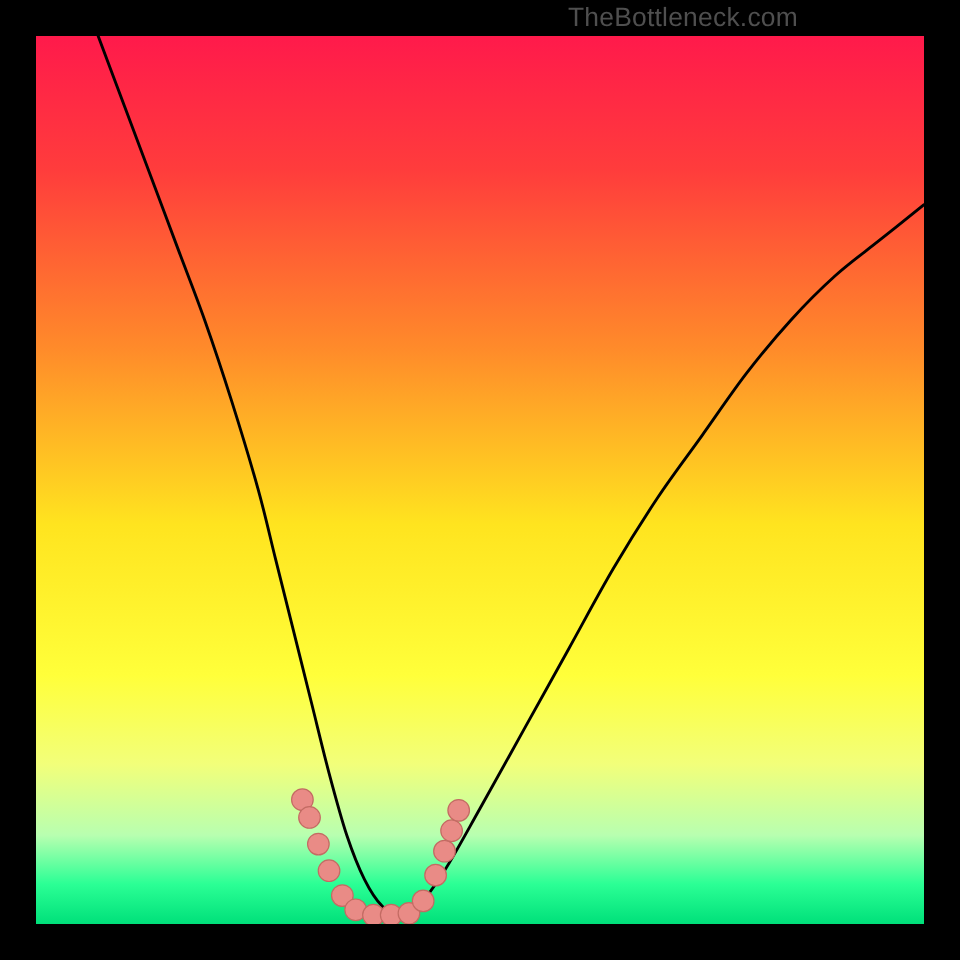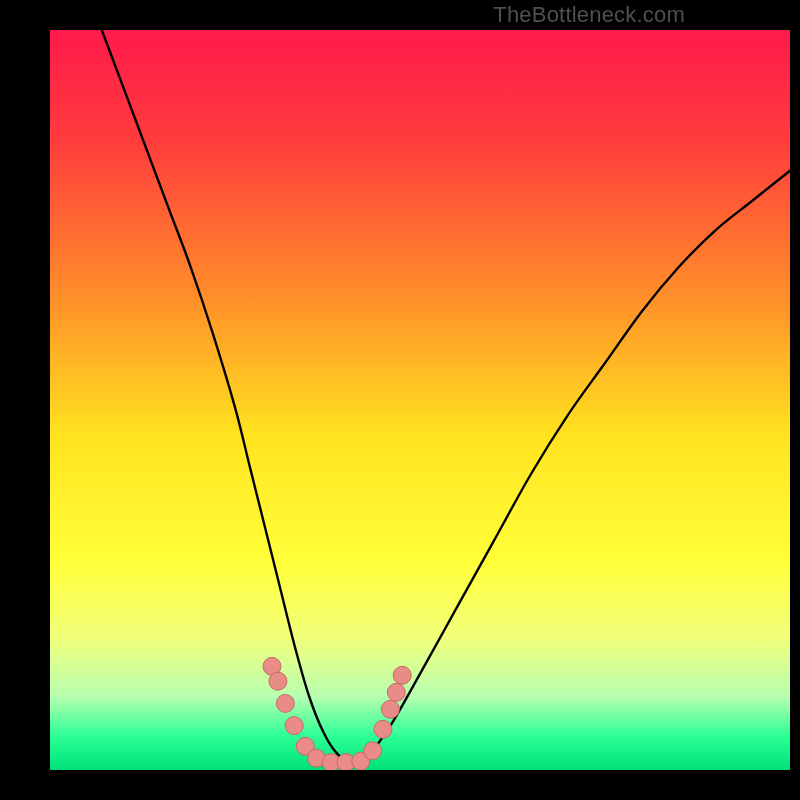--- a/index.html
+++ b/index.html
@@ -11,21 +11,20 @@
     font-family: Arial, Helvetica, sans-serif;
     overflow: hidden;
   }
   .frame {
     position: absolute;
     left: 0;
     top: 0;
     width: 683px;
     height: 800px;
     background: #000;
-    margin-left: 20px;
   }
   .watermark {
     position: absolute;
     top: 2px;
     right: 18px;
     color: #4f4f4f;
     font-size: 22px;
     font-weight: 500;
     letter-spacing: 0.2px;
     z-index: 5;

